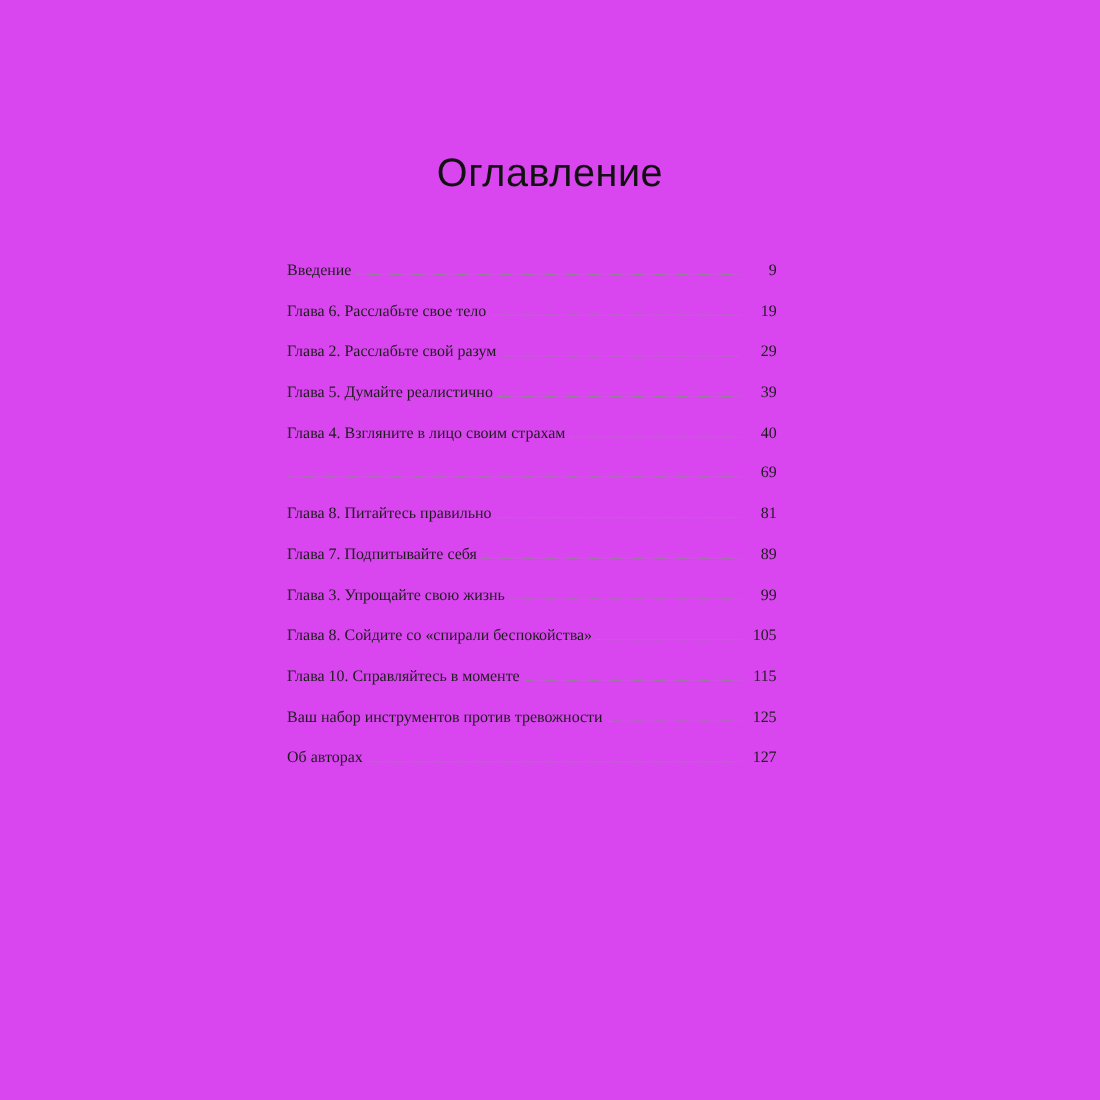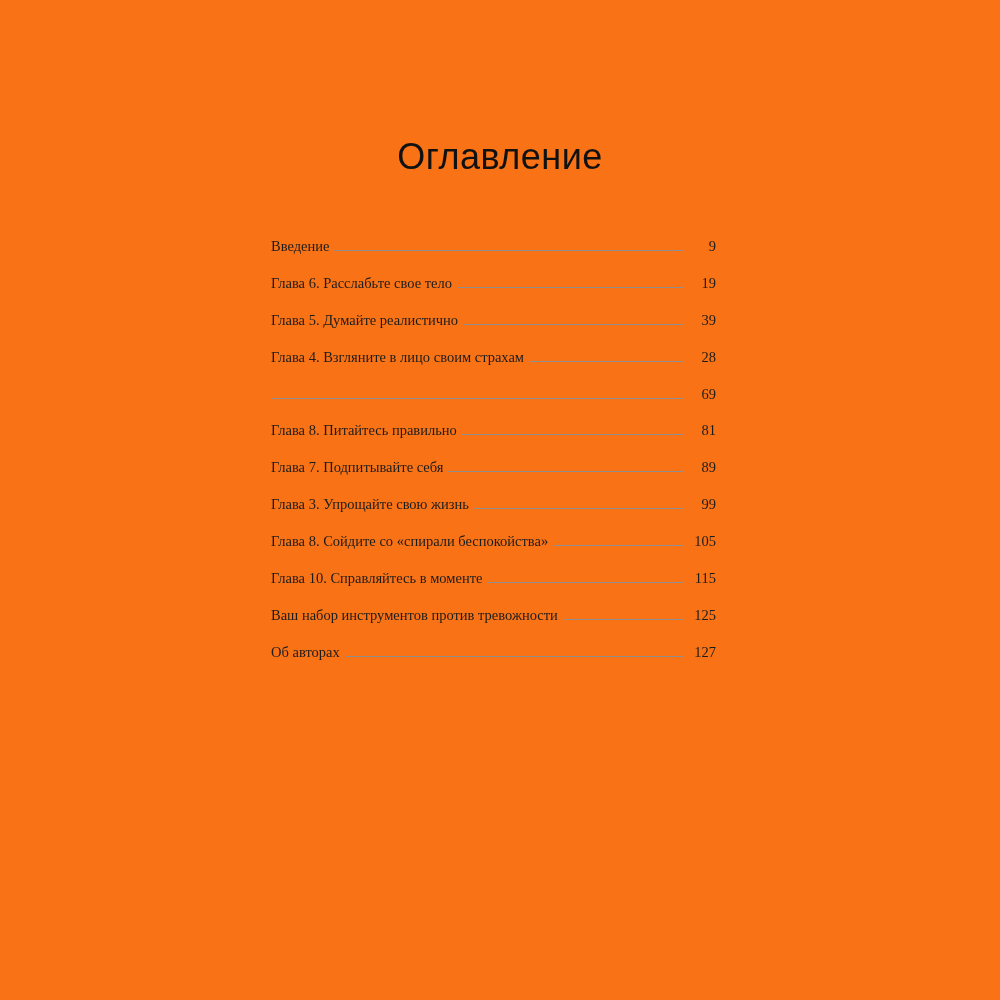--- a/index.html
+++ b/index.html
@@ -11,38 +11,38 @@
     width: 1000px;
     height: 1000px;
     font-family: "Liberation Serif", serif;
     color: #1a1a1a;
     overflow: hidden;
   }
   .page {
     position: relative;
     width: 1000px;
     height: 1000px;
-    background: #f97316;
+    background: #d946ef;
   }
   .toc-title {
     position: absolute;
     top: 112px;
     left: 0;
     width: 1000px;
     text-align: center;
     font-family: "Liberation Sans", sans-serif;
     font-weight: 400;
     font-size: 36px;
     letter-spacing: 0.5px;
     color: #111111;
   }
   .toc-list {
     position: absolute;
     top: 238px;
-    left: 271px;
+    left: 261px;
     width: 445px;
   }
   .toc-row {
     display: flex;
     align-items: baseline;
     width: 100%;
     margin-bottom: 19.5px;
     font-size: 14.5px;
     line-height: 1.2;
     color: #1c1c1c;
@@ -82,31 +82,36 @@
       <span class="dots"></span>
       <span class="page-num">9</span>
     </div>
 
     <div class="toc-row">
       <span class="label">Глава 6. Расслабьте свое тело</span>
       <span class="dots"></span>
       <span class="page-num">19</span>
     </div>
 
+    <div class="toc-row">
+      <span class="label">Глава 2. Расслабьте свой разум</span>
+      <span class="dots"></span>
+      <span class="page-num">29</span>
+    </div>
 
     <div class="toc-row">
       <span class="label">Глава 5. Думайте реалистично</span>
       <span class="dots"></span>
       <span class="page-num">39</span>
     </div>
 
     <div class="toc-row">
       <span class="label">Глава 4. Взгляните в лицо своим страхам</span>
       <span class="dots"></span>
-      <span class="page-num">28</span>
+      <span class="page-num">40</span>
     </div>
 
     <div class="toc-row">
       <span class="dots"></span>
       <span class="page-num">69</span>
     </div>
 
     <div class="toc-row">
       <span class="label">Глава 8. Питайтесь правильно</span>
       <span class="dots"></span>

